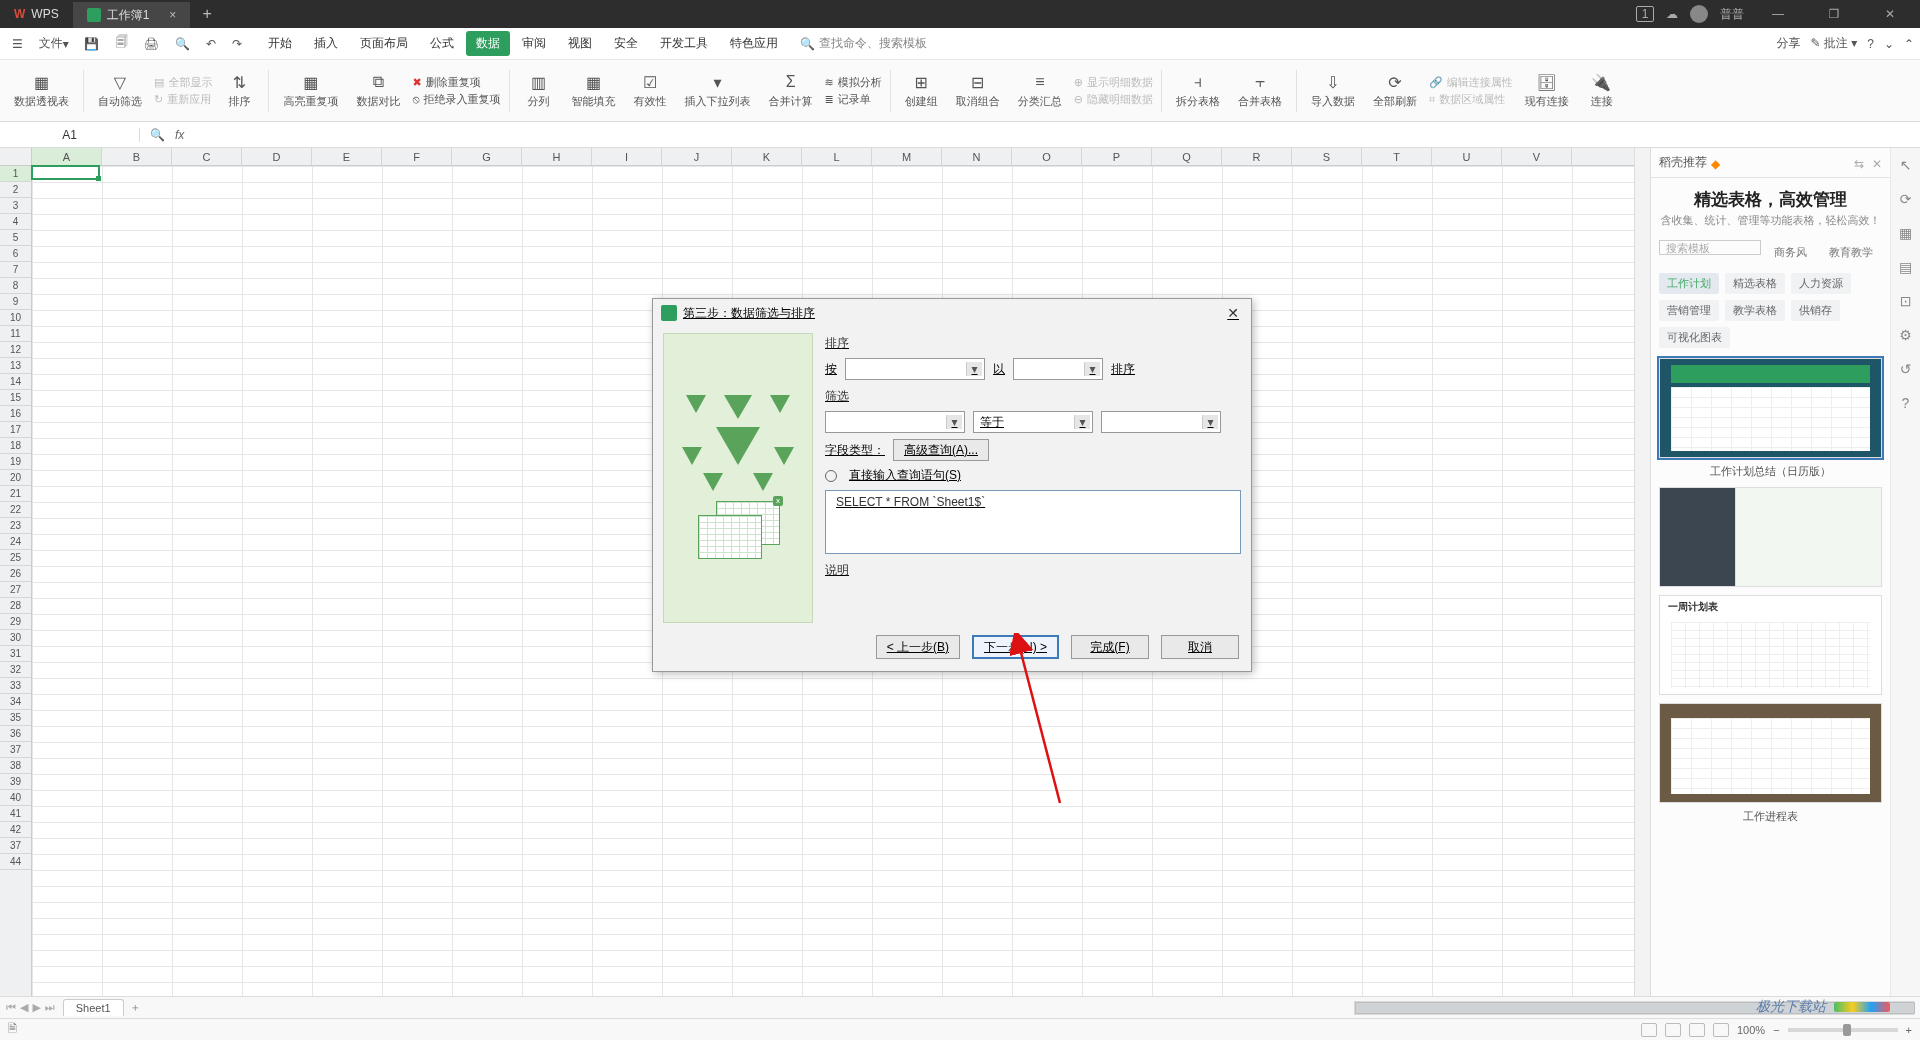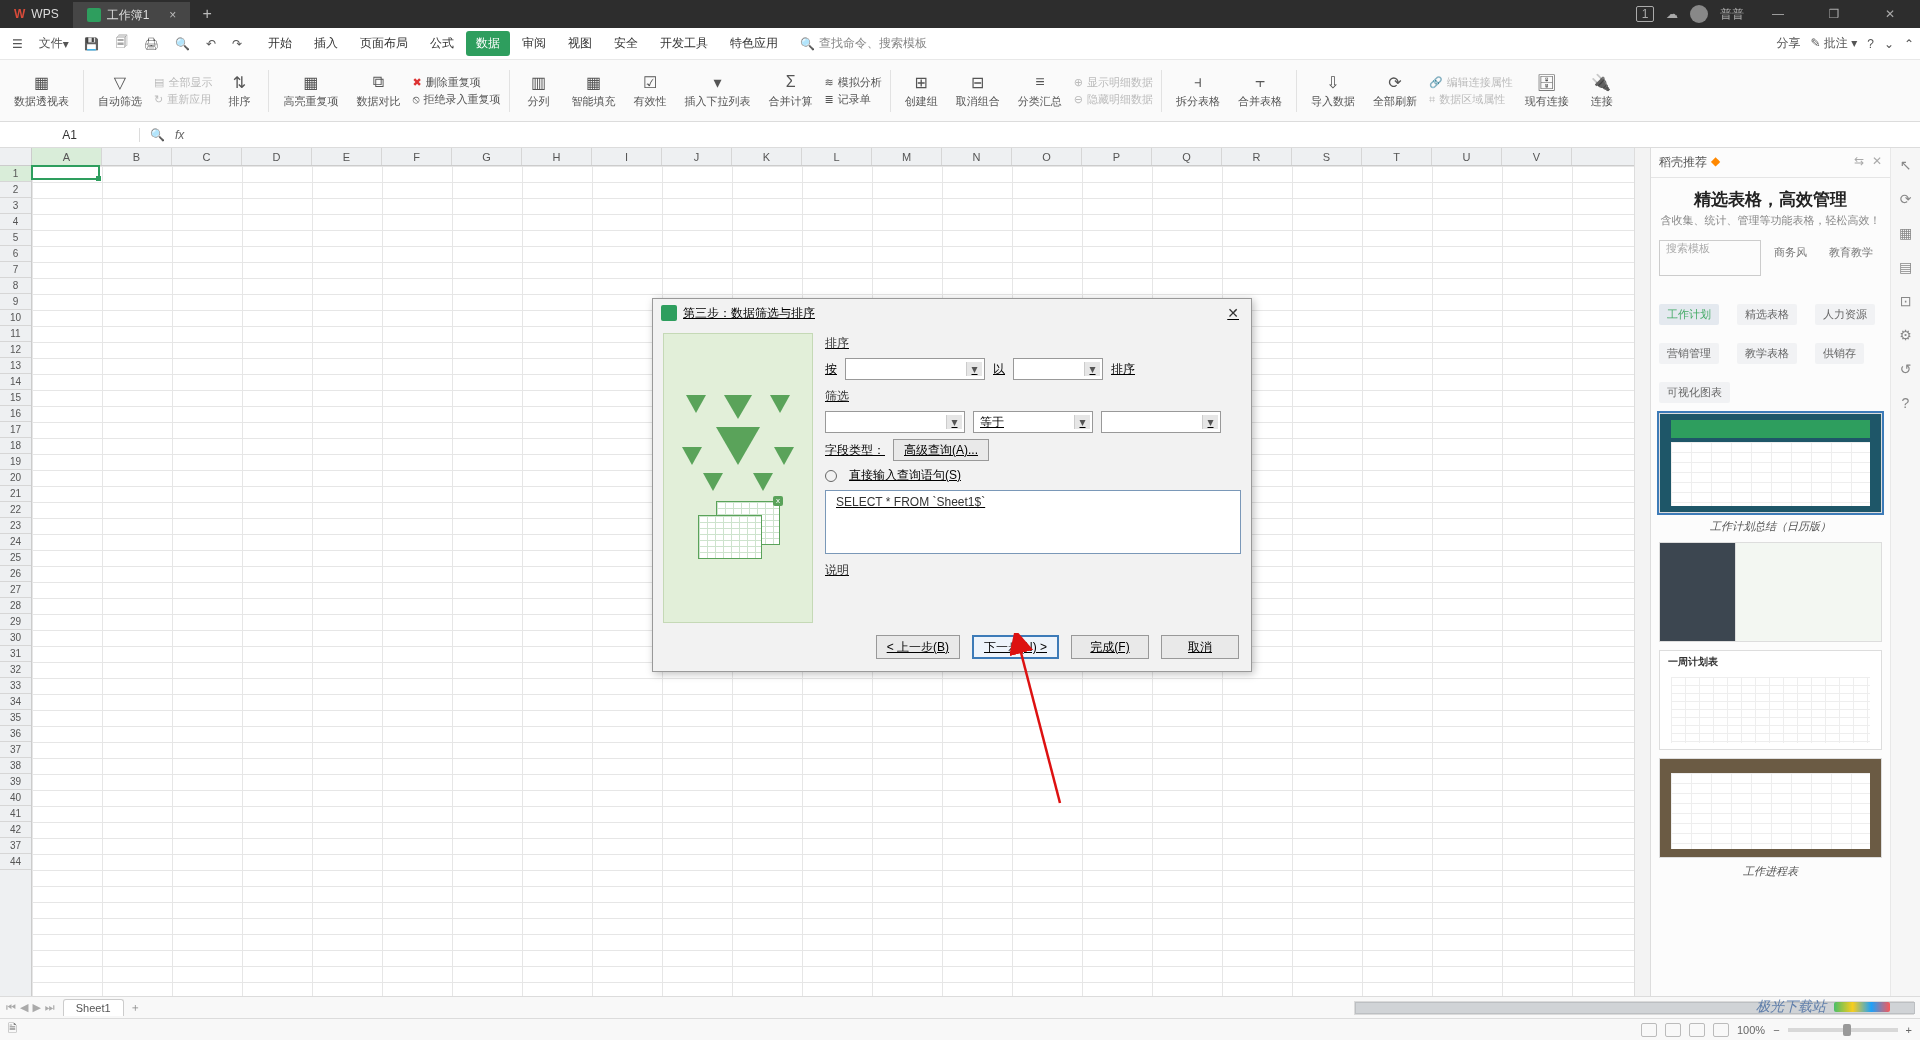--- a/index.html
+++ b/index.html
@@ -94,38 +94,38 @@
 .dlg-desc { color: #444; line-height: 1.6; }
 .dlg-footer { display: flex; justify-content: flex-end; gap: 12px; padding: 8px 12px 12px; }
 .dlg-btn { height: 24px; min-width: 78px; border: 1px solid #999; background: #e9e9e9; display: inline-flex; align-items: center; justify-content: center; padding: 0 10px; font-size: 12px; }
 .dlg-btn.primary { border: 2px solid #3d7bb8; background: #eef4fb; }
 .radio { width: 12px; height: 12px; border: 1px solid #666; border-radius: 50%; display: inline-block; margin-right: 4px; vertical-align: middle; }
 
 
 .annot-arrow { position: absolute; pointer-events: none; }
 
 
-.rp-head { padding: 6px 8px; border-bottom: 1px solid #e5e5e5; display: flex; align-items: flex-start; font-size: 12px; color: #555; }
+.rp-head { padding: 6px 8px; border-bottom: 1px solid #e5e5e5; display: flex; align-items: flex-end; font-size: 12px; color: #555; }
 .rp-head .sp { margin-left: auto; display: flex; gap: 8px; color: #aaa; }
 .rp-title { font-size: 17px; font-weight: 700; color: #222; text-align: center; padding: 10px 8px 2px; }
 .rp-sub { font-size: 11px; color: #888; text-align: center; padding-bottom: 8px; }
 .rp-search-row { display: flex; padding: 4px 8px; gap: 4px; }
 .rp-chip { font-size: 11px; color: #777; padding: 4px 8px; border: 1px solid transparent; border-radius: 2px; }
-.rp-searchbox { flex: 1; border: 1px solid #ccc; height: 36px; font-size: 11px; padding: 0 6px; color: #aaa; }
-.rp-tags { display: flex; flex-wrap: wrap; padding: 4px 8px; gap: 18px; margin-top: 20px; }
+.rp-searchbox { flex: 1; border: 1px solid #ccc; height: 15px; font-size: 11px; padding: 0 6px; color: #aaa; }
+.rp-tags { display: flex; flex-wrap: wrap; padding: 4px 8px; gap: 6px; }
 .rp-tag { background: #f1f2f4; color: #666; font-size: 11px; padding: 3px 8px; border-radius: 2px; }
 .rp-tag.sel { background: #e4e9ef; color: #4a6; }
 .rp-templates { padding: 6px 8px; overflow: hidden; flex: 1; }
 .tpl { width: 100%; height: 100px; background: #fff; border: 1px solid #ddd; margin-bottom: 8px; display: flex; flex-direction: column; align-items: center; justify-content: center; font-size: 10px; color: #888; position: relative; }
 .tpl.sel { outline: 2px solid #3d7bb8; }
 .tpl .tpl-header { width: 90%; height: 18px; margin-top: 6px; }
 .tpl .tpl-grid { width: 90%; flex: 1; margin: 4px 0 6px;
   background-image: linear-gradient(to right,#eee 1px,transparent 1px),linear-gradient(to bottom,#eee 1px,transparent 1px);
   background-size: 20px 10px; }
-.tpl-caption { text-align: center; font-size: 11px; color: #555; margin: -2px 0 8px; font-style: italic; }
+.tpl-caption { text-align: center; font-size: 11px; color: #555; margin: -2px 0 8px; }
 
 
 .sheettabs { height: 22px; border-top: 1px solid #dcdcdc; display: flex; align-items: center; font-size: 11px; color: #555; padding: 0 6px; background: #f8f8f8; }
 .sheettabs .nav { display: flex; gap: 4px; color: #aaa; margin-right: 8px; }
 .sheettabs .tab { padding: 2px 12px; border: 1px solid #ccc; border-bottom: none; background: #fff; border-radius: 3px 3px 0 0; }
 .sheettabs .add { margin-left: 6px; color: #888; }
 .sheettabs .hscroll { margin-left: auto; width: 560px; height: 14px; background: #eceeef; border: 1px solid #dadada; position: relative; }
 .sheettabs .hscroll .thumb { position: absolute; left: 0; top: 0; bottom: 0; width: 560px; background: #d0d3d6; border: 1px solid #bcbfc2; }
 
 

